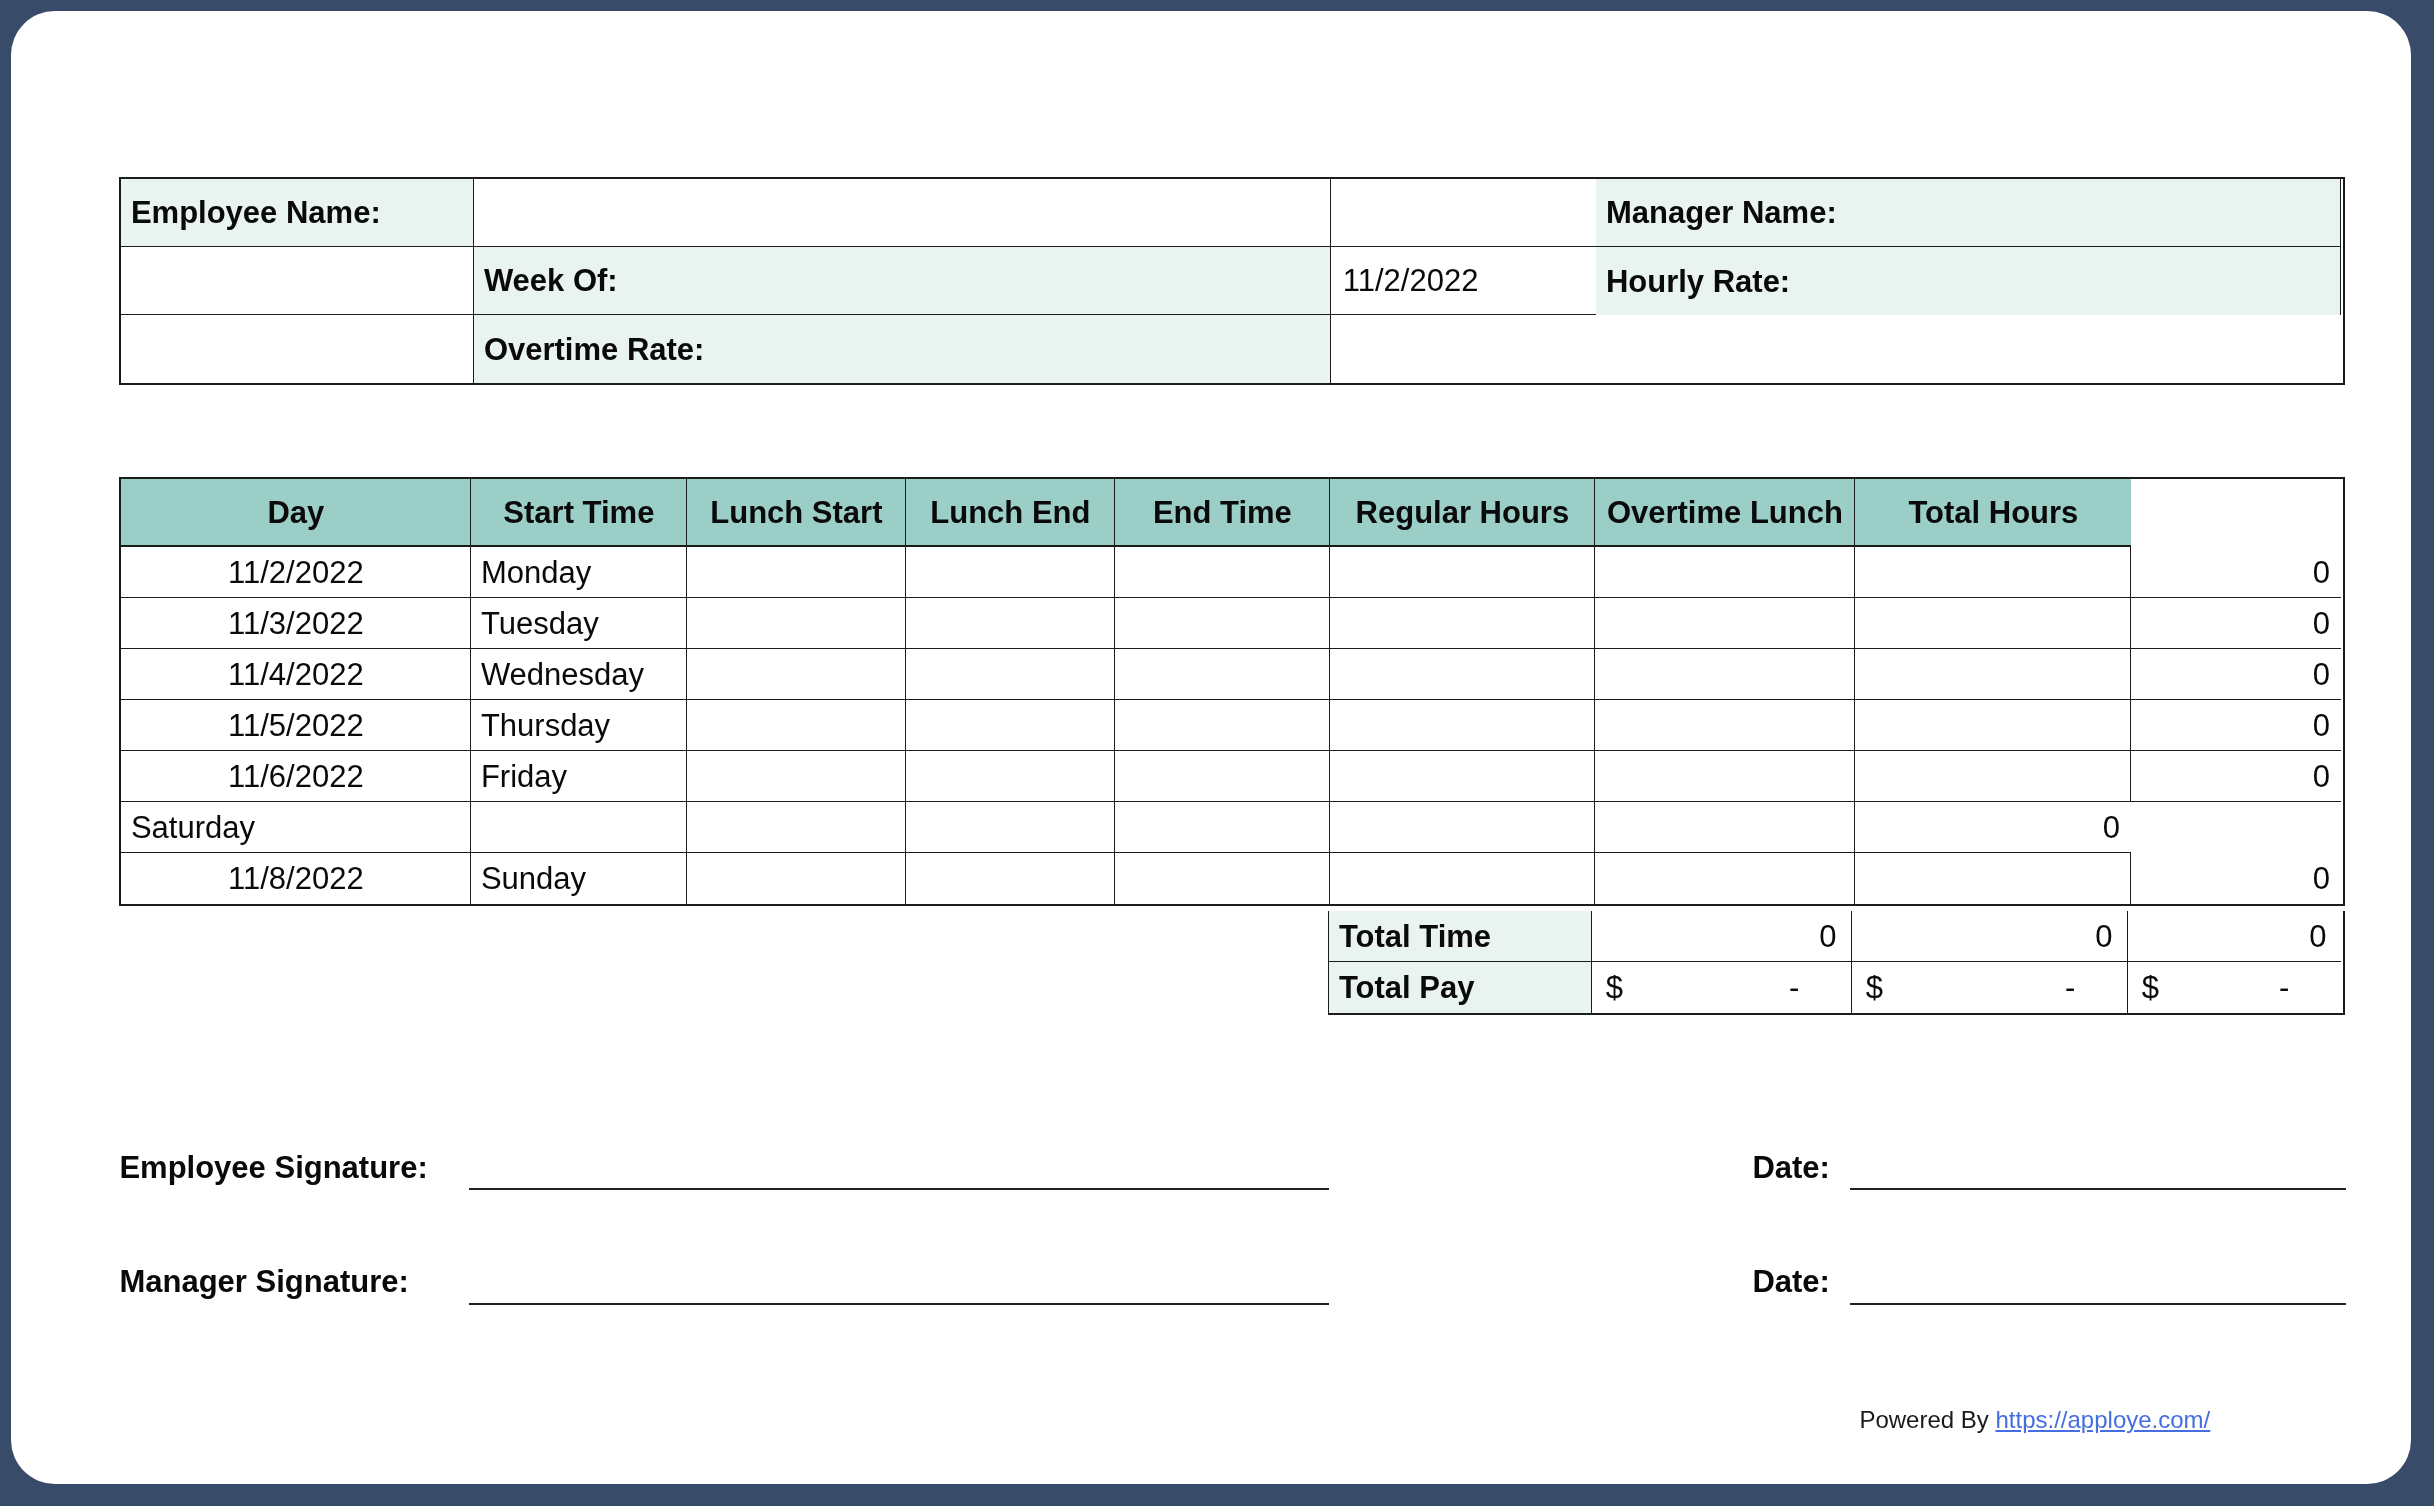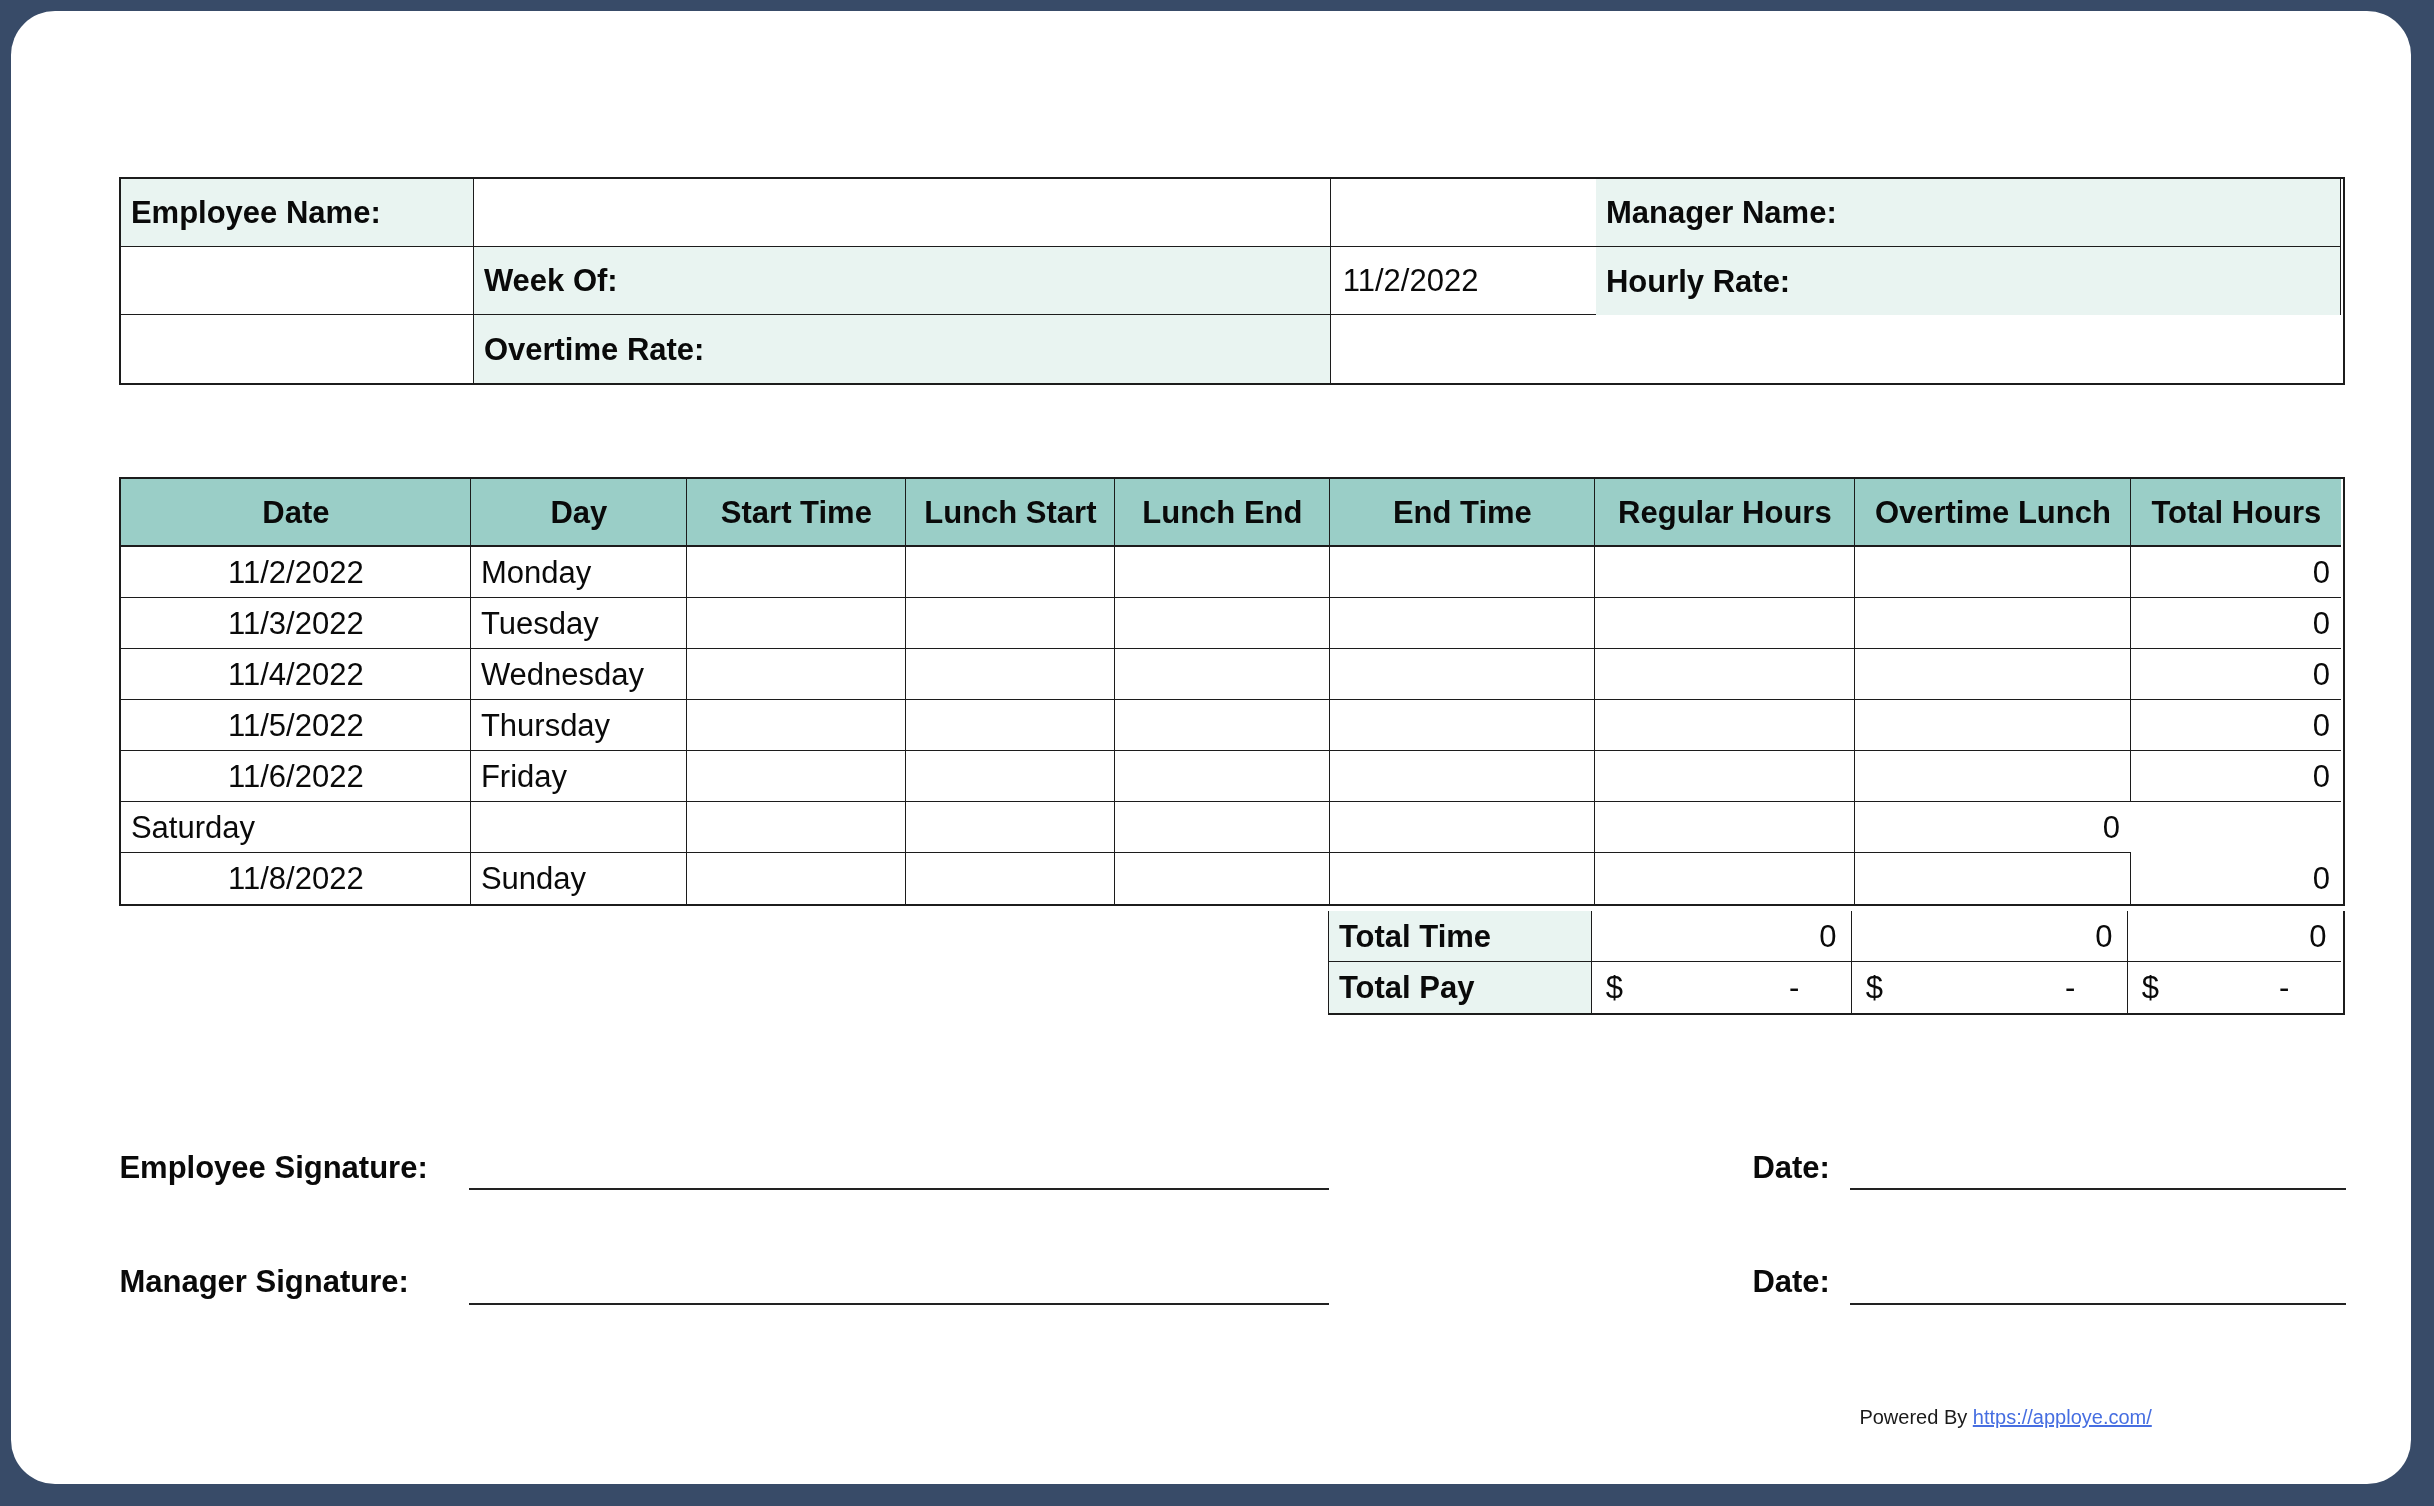--- a/index.html
+++ b/index.html
@@ -86,21 +86,21 @@
   .totals .num { justify-content: flex-end; padding-right: 15px; }
   .totals .pay { justify-content: space-between; padding-left: 13.3px; padding-right: 52px; }
 
   
   .sig-label { position: absolute; font-size: 31px; font-weight: 700; line-height: 1; }
   .sig-line { position: absolute; border-bottom: 2.9px solid #222222; height: 0; }
 
   
   .footer {
     position: absolute; left: 1848px; top: 1393px;
-    font-size: 20px; line-height: 1.3; color: #1a1a1a;
+    font-size: 24px; line-height: 1.3; color: #1a1a1a;
   }
   .footer a { color: #466ee1; text-decoration: underline; cursor: pointer; }
 </style>
 </head>
 <body>
 
 <div class="stage">
   <div class="card">
 
     <div class="info-table">
@@ -114,21 +114,20 @@
       <div class="cell value last-col">11/2/2022</div>
 
       <div class="cell label row3">Hourly Rate:</div>
       <div class="cell value row3"></div>
       <div class="cell label row3">Overtime Rate:</div>
       <div class="cell value last-col row3"></div>
     </div>
 
     <div class="main-table">
       <div class="grid-row hrow">
-        <div class="cell hcell">Date</div>
         <div class="cell hcell">Day</div>
         <div class="cell hcell">Start Time</div>
         <div class="cell hcell">Lunch Start</div>
         <div class="cell hcell">Lunch End</div>
         <div class="cell hcell">End Time</div>
         <div class="cell hcell">Regular Hours</div>
         <div class="cell hcell">Overtime Lunch</div>
         <div class="cell hcell last-col">Total Hours</div>
       </div>
 

